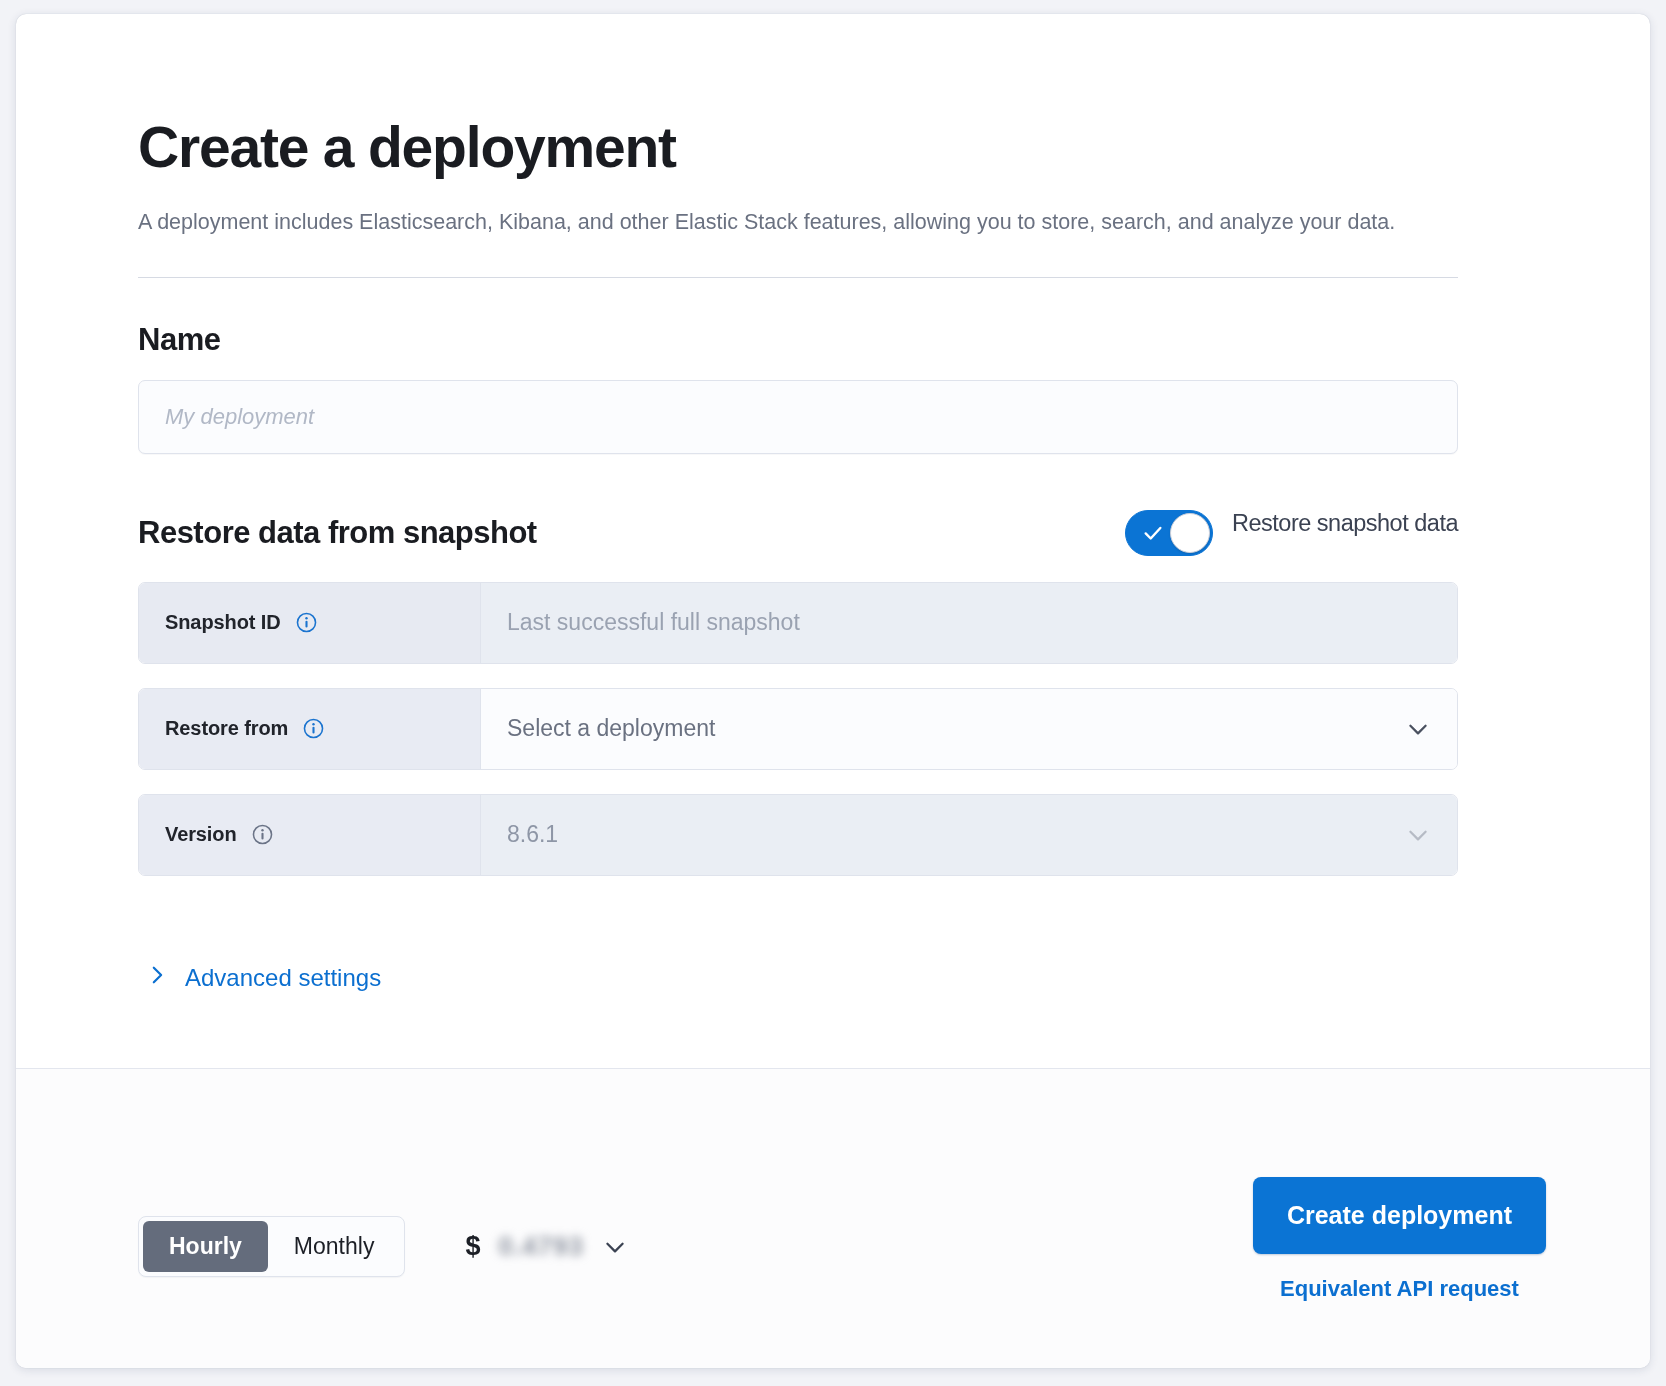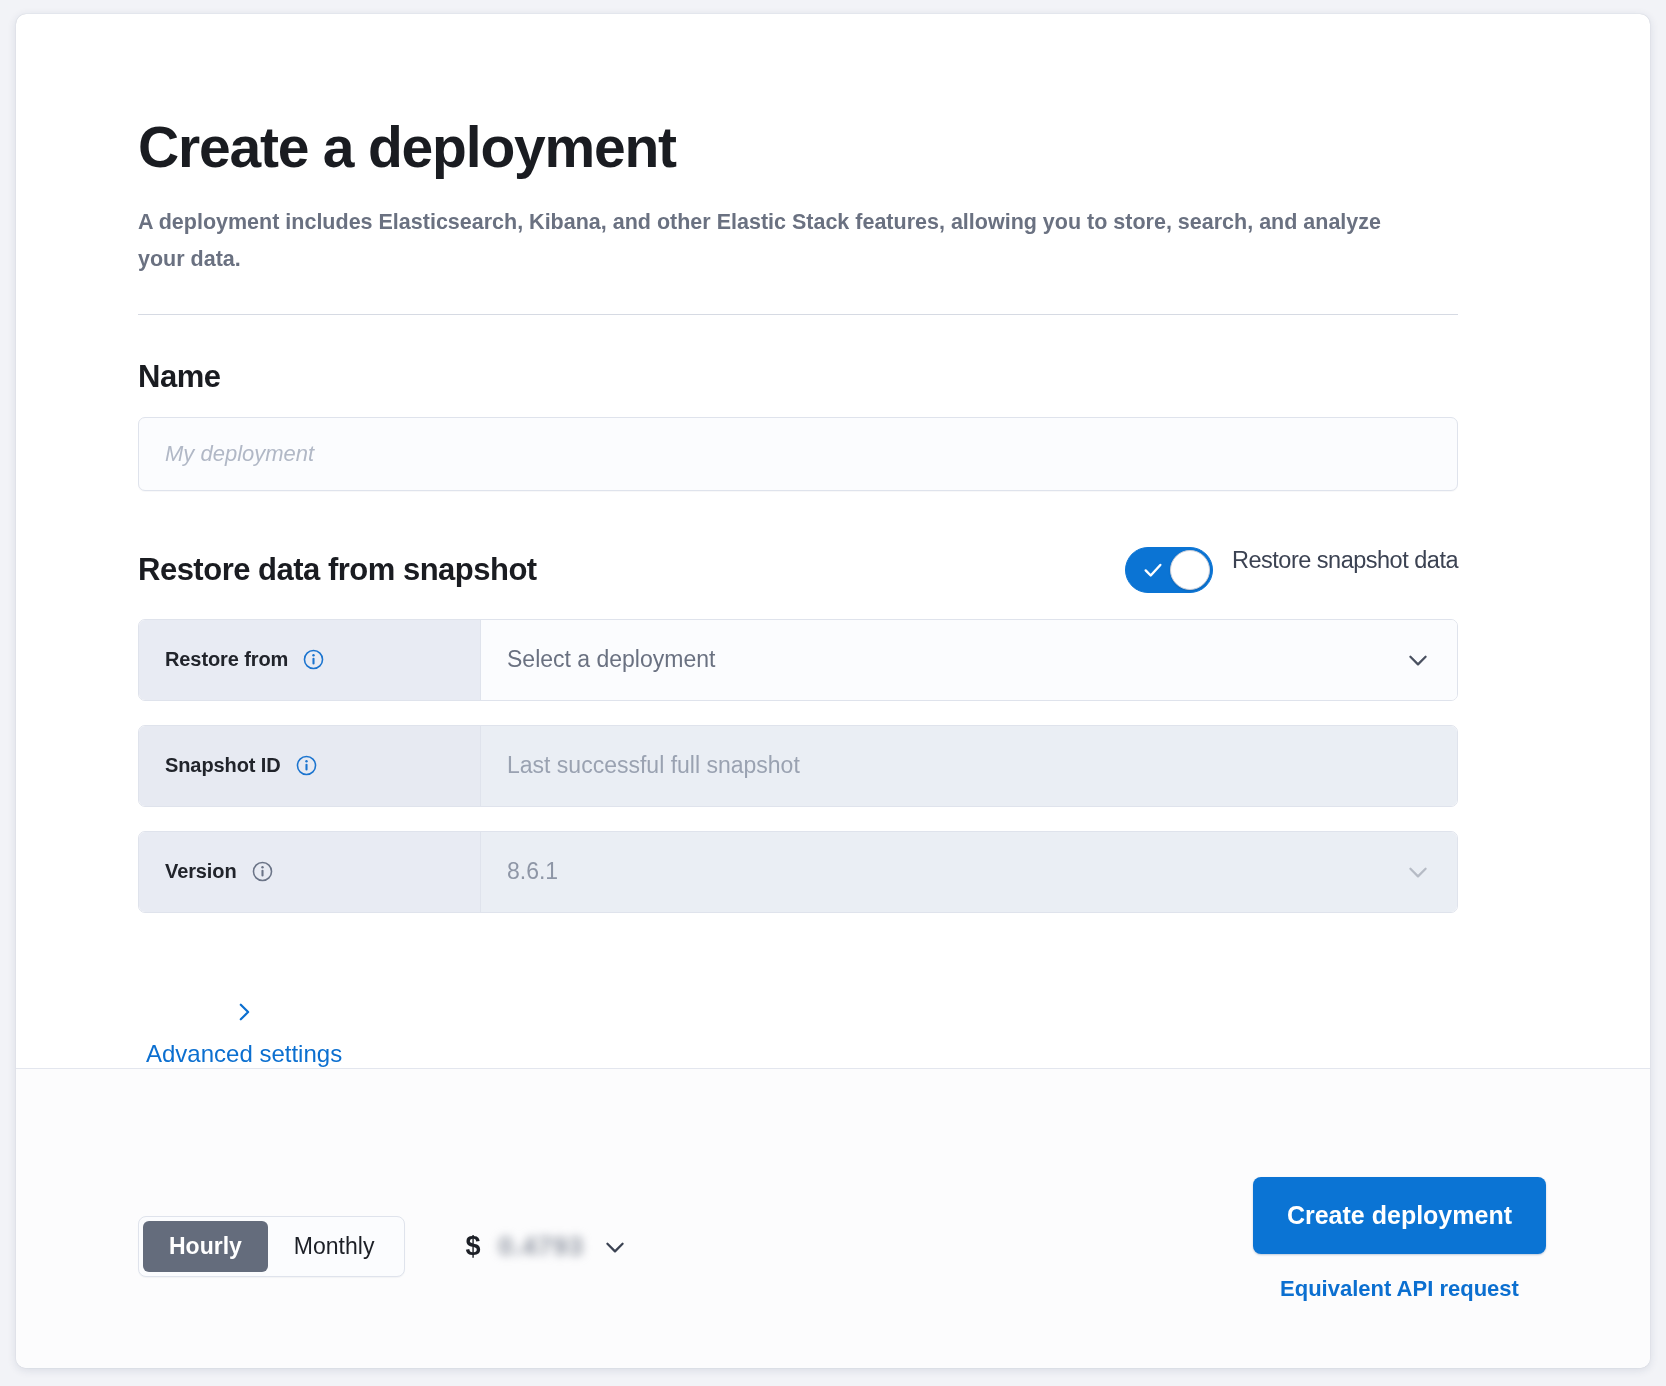--- a/index.html
+++ b/index.html
@@ -42,21 +42,21 @@
     line-height: 1.05;
     font-weight: 700;
     letter-spacing: -1.2px;
     color: #1a1c21;
     margin: 0 0 26px 0;
   }
   .page-subtitle {
     font-size: 21.5px;
     line-height: 1.72;
     color: #6a7181;
-    font-weight: 700;
+    font-weight: 400;
     margin: 0;
     max-width: 1270px;
   }
   .divider {
     height: 1px;
     background: #d6dae3;
     margin: 36px 0 0 0;
     width: 1320px;
   }
 
@@ -176,28 +176,27 @@
   .form-row.version .value-cell { background: #eaeef4; color: #8e96a6; }
   .chev {
     width: 26px; height: 26px;
     flex: 0 0 auto;
   }
   .chev.muted { opacity: 0.55; }
 
   
   .adv-link {
     display: inline-flex;
-    align-items: center;
+    align-items: flex-start;
     gap: 17px;
     margin-top: 64px;
     color: #0b6fd0;
     font-size: 24px;
     cursor: pointer;
     padding-left: 8px;
-    flex-direction: column;
   }
   .adv-link .adv-chev { width: 22px; height: 22px; flex: 0 0 auto; }
 
   
   .footer {
     border-top: 1px solid #e3e6ee;
     background: #fcfcfd;
     height: 300px;
     padding: 0 104px 0 122px;
     display: flex;
@@ -309,53 +308,53 @@
               <svg class="check" viewBox="0 0 24 24">
                 <path d="M4 12.5 L9.5 18 L20 6.5" fill="none" stroke="#ffffff" stroke-width="2.6" stroke-linecap="round" stroke-linejoin="round"></path>
               </svg>
               <div class="knob"></div>
             </div>
             <span class="toggle-label">Restore snapshot data</span>
           </div>
         </div>
 
         
+        <div class="form-row disabled">
+          <div class="label-cell">
+            <span class="lbl">Snapshot ID</span>
+            <svg class="info-icon" viewBox="0 0 20 20">
+              <circle cx="10" cy="10" r="8.6" fill="none" stroke="#1b74cf" stroke-width="1.5"></circle>
+              <circle cx="10" cy="5.9" r="1.15" fill="#1b74cf"></circle>
+              <rect x="9" y="8.4" width="2" height="6.3" rx="1" fill="#1b74cf"></rect>
+            </svg>
+          </div>
+          <div class="value-cell">
+            <span>Last successful full snapshot</span>
+          </div>
+        </div>
+
+        
         <div class="form-row">
           <div class="label-cell">
             <span class="lbl">Restore from</span>
             <svg class="info-icon" viewBox="0 0 20 20">
               <circle cx="10" cy="10" r="8.6" fill="none" stroke="#1b74cf" stroke-width="1.5"></circle>
               <circle cx="10" cy="5.9" r="1.15" fill="#1b74cf"></circle>
               <rect x="9" y="8.4" width="2" height="6.3" rx="1" fill="#1b74cf"></rect>
             </svg>
           </div>
           <div class="value-cell">
             <span>Select a deployment</span>
             <svg class="chev" viewBox="0 0 24 24">
               <path d="M5 9 L12 16 L19 9" fill="none" stroke="#4a5160" stroke-width="2.1" stroke-linecap="round" stroke-linejoin="round"></path>
             </svg>
           </div>
         </div>
 
         
-        <div class="form-row disabled">
-          <div class="label-cell">
-            <span class="lbl">Snapshot ID</span>
-            <svg class="info-icon" viewBox="0 0 20 20">
-              <circle cx="10" cy="10" r="8.6" fill="none" stroke="#1b74cf" stroke-width="1.5"></circle>
-              <circle cx="10" cy="5.9" r="1.15" fill="#1b74cf"></circle>
-              <rect x="9" y="8.4" width="2" height="6.3" rx="1" fill="#1b74cf"></rect>
-            </svg>
-          </div>
-          <div class="value-cell">
-            <span>Last successful full snapshot</span>
-          </div>
-        </div>
-
-        
         <div class="form-row version">
           <div class="label-cell">
             <span class="lbl">Version</span>
             <svg class="info-icon" viewBox="0 0 20 20">
               <circle cx="10" cy="10" r="8.6" fill="none" stroke="#6b7487" stroke-width="1.5"></circle>
               <circle cx="10" cy="5.9" r="1.15" fill="#6b7487"></circle>
               <rect x="9" y="8.4" width="2" height="6.3" rx="1" fill="#6b7487"></rect>
             </svg>
           </div>
           <div class="value-cell">

